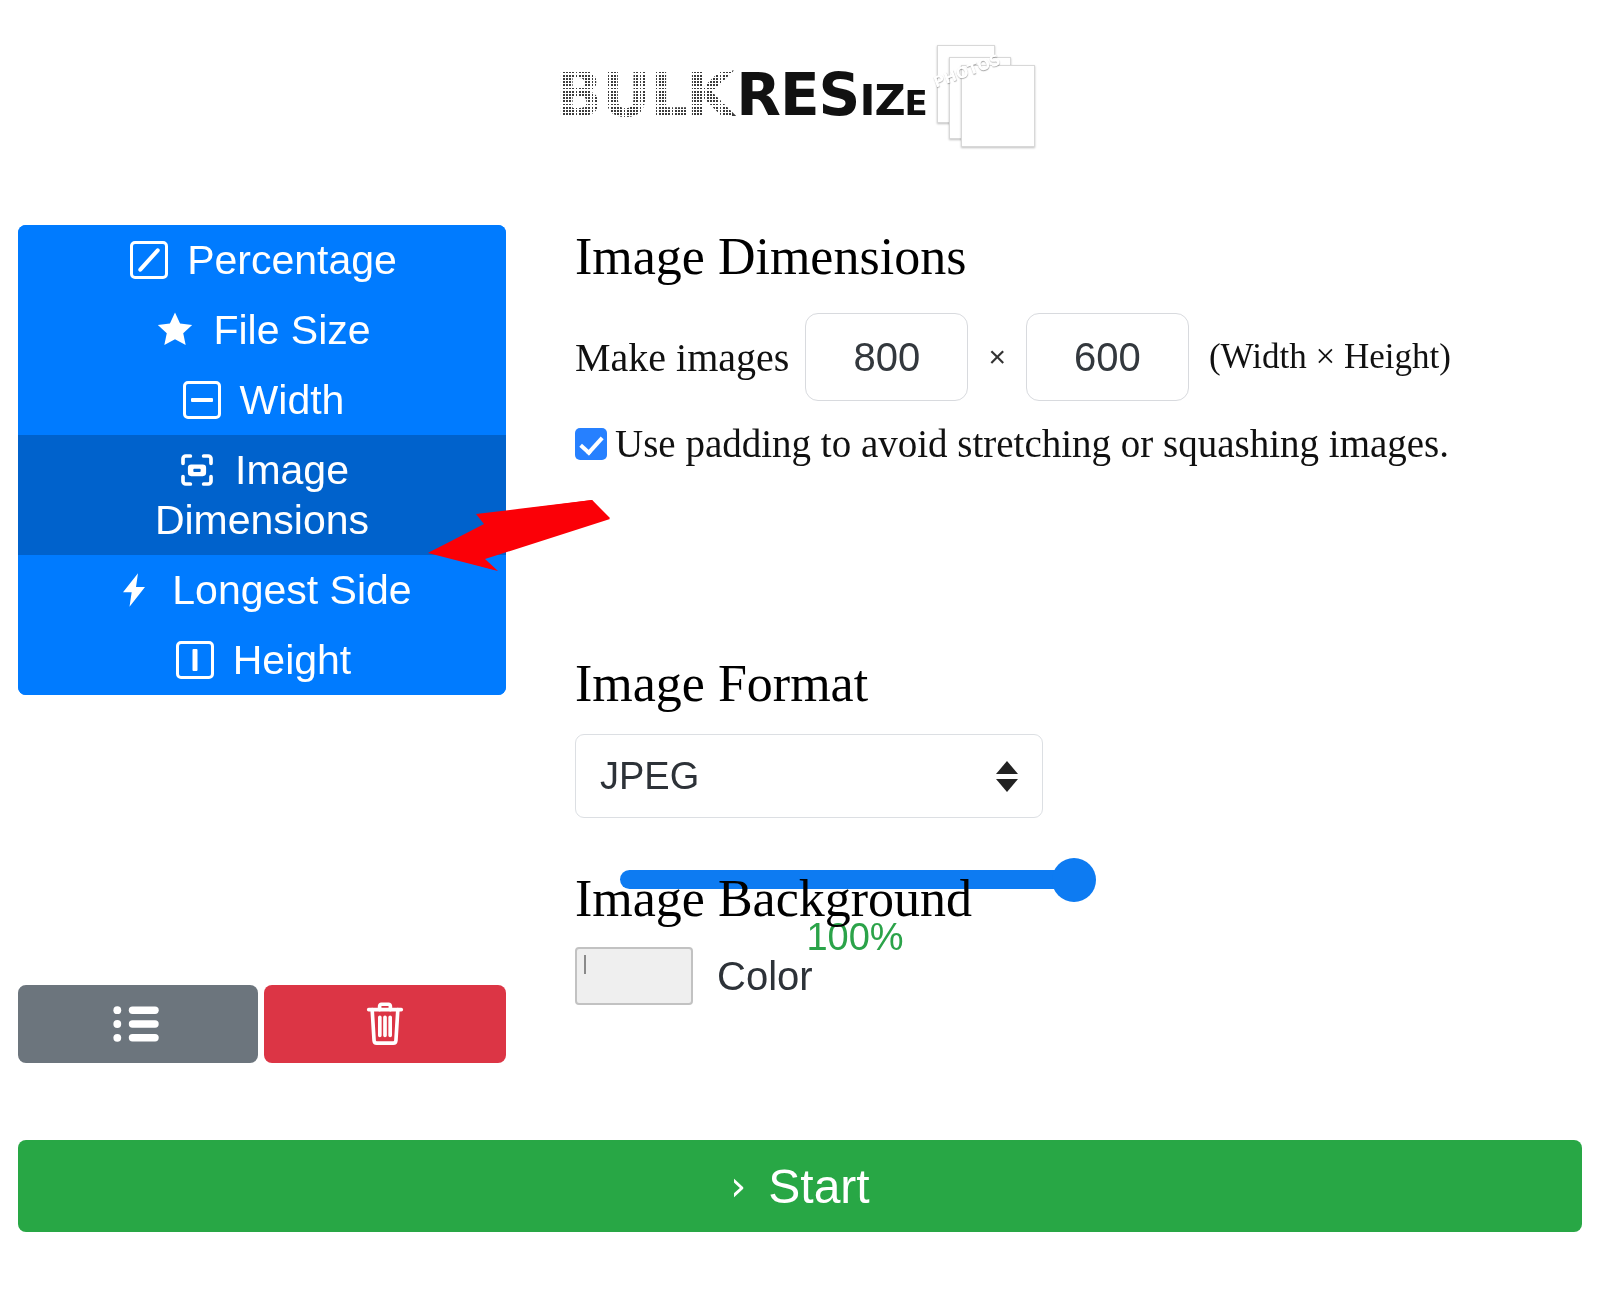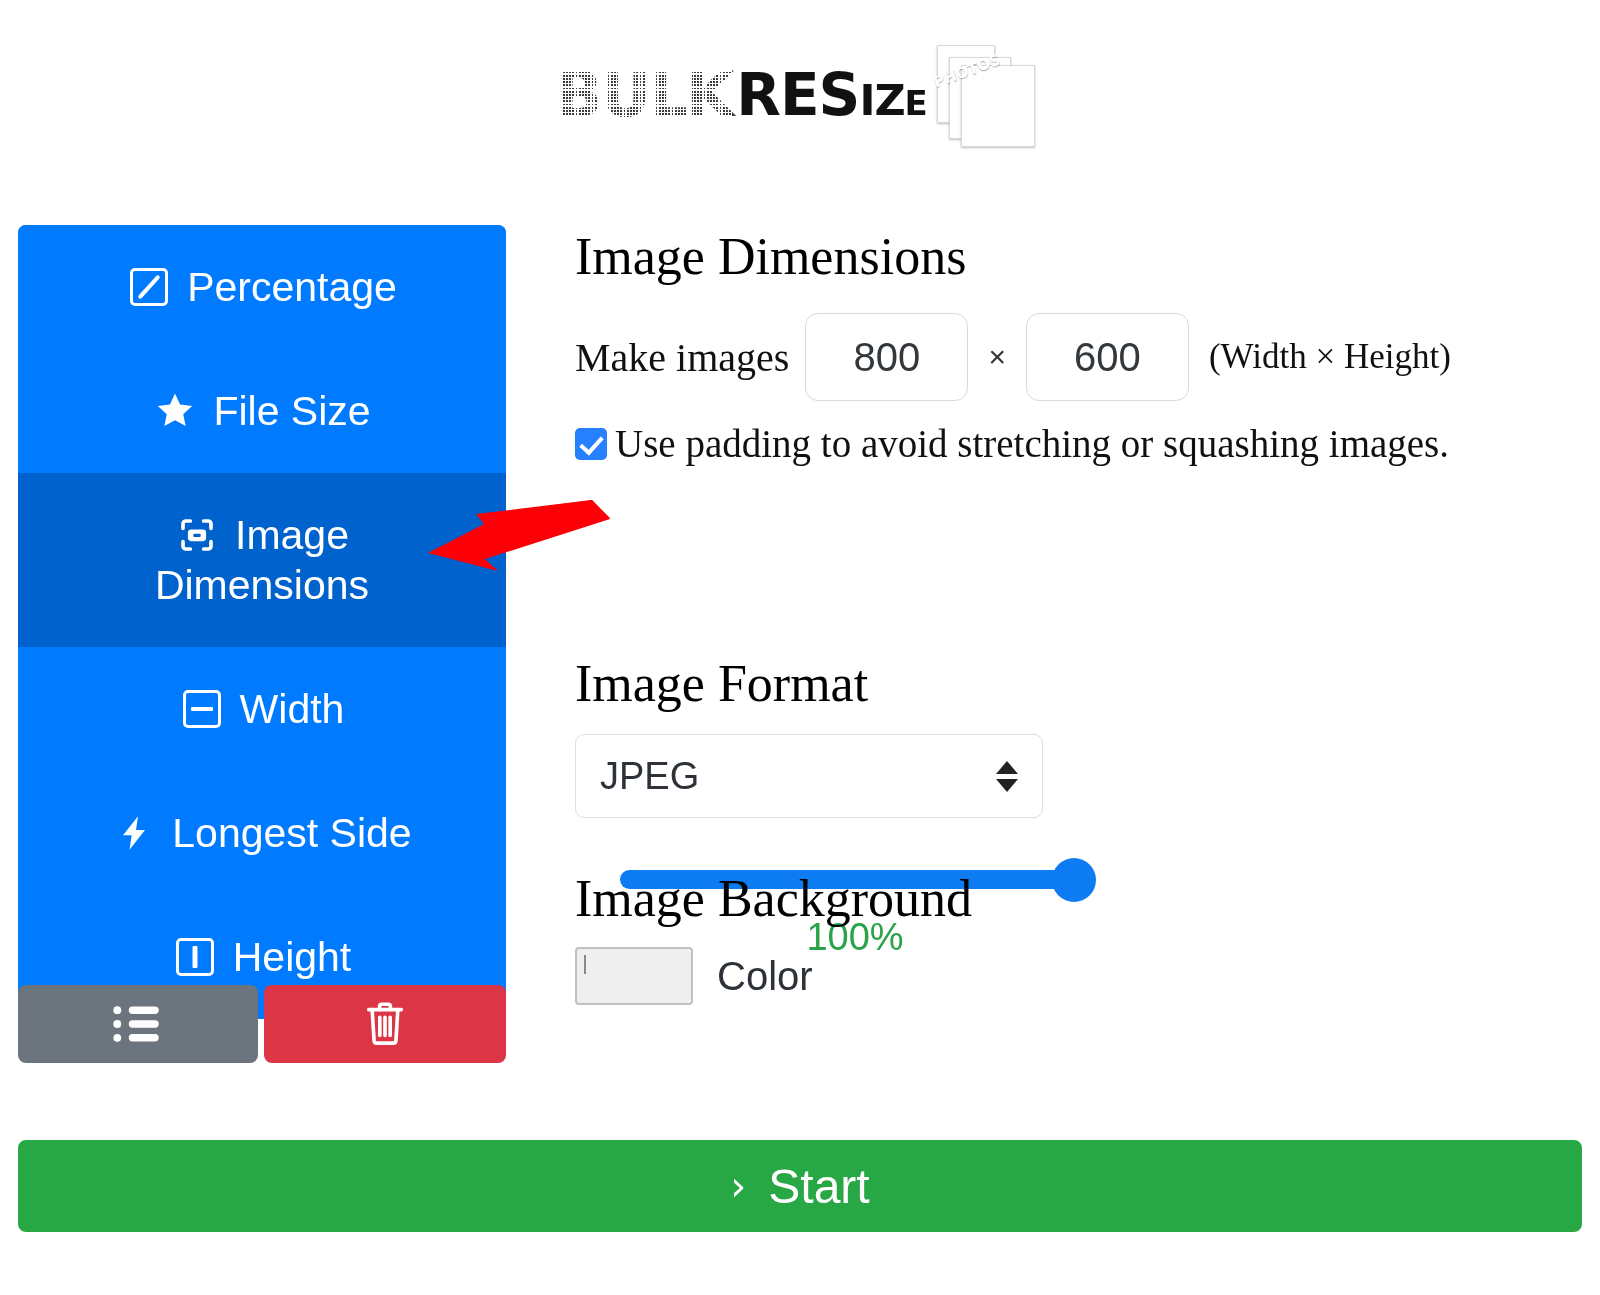--- a/index.html
+++ b/index.html
@@ -108,21 +108,21 @@
     border-radius: 8px;
     overflow: hidden;
     background: #007bff;
   }
   .side-item {
     color: #fff;
     background: #007bff;
     font-size: 41px;
     line-height: 1.22;
     text-align: center;
-    padding: 37px 10px;
+    padding: 10px 10px;
     display: flex;
     align-items: center;
     justify-content: center;
     flex-wrap: wrap;
     gap: 0 16px;
     cursor: pointer;
   }
   .side-item.active { background: #0062cc; }
   .side-item .ic {
     display: inline-flex;
@@ -429,20 +429,29 @@
       <span class="lbl">Percentage</span>
     </div>
 
     <div class="side-item">
       <span class="ic">
         <svg width="44" height="42" viewBox="0 0 24 24" fill="#fff">
             <path d="M12 2l2.9 6.3 6.9.8-5.1 4.7 1.4 6.8L12 17.3 5.9 20.6l1.4-6.8L2.2 9.1l6.9-.8z"></path>
           </svg>
       </span>
       <span class="lbl">File Size</span>
+    </div>
+
+    <div class="side-item">
+      <span class="ic">
+        <span class="sq-icon">
+            <span class="hbar"></span>
+          </span>
+      </span>
+      <span class="lbl">Width</span>
     </div>
 
     <div class="side-item active wrap">
       <span class="row1">
         <span class="ic">
           <svg width="44" height="42" viewBox="0 0 24 24" fill="none" stroke="#fff" stroke-width="2.1" stroke-linecap="round">
             <path d="M4 8.2V5.6A1.6 1.6 0 0 1 5.6 4h2.6"></path>
             <path d="M15.8 4h2.6A1.6 1.6 0 0 1 20 5.6v2.6"></path>
             <path d="M20 15.8v2.6a1.6 1.6 0 0 1-1.6 1.6h-2.6"></path>
             <path d="M8.2 20H5.6A1.6 1.6 0 0 1 4 18.4v-2.6"></path>
@@ -450,29 +459,20 @@
             <rect x="9.9" y="11.3" width="4.2" height="1.8" rx=".5" fill="#0062cc" stroke="none"></rect>
           </svg>
         </span>
         <span class="lbl">Image</span>
       </span>
       <span class="lbl">Dimensions</span>
     </div>
 
     <div class="side-item">
       <span class="ic">
-        <span class="sq-icon">
-            <span class="hbar"></span>
-          </span>
-      </span>
-      <span class="lbl">Width</span>
-    </div>
-
-    <div class="side-item">
-      <span class="ic">
         <svg width="40" height="44" viewBox="0 0 24 24" fill="#fff">
             <path d="M14.4 2L5.4 13.4h5.2L9.3 22l9.3-11.8h-5.4z"></path>
           </svg>
       </span>
       <span class="lbl">Longest Side</span>
     </div>
 
     <div class="side-item">
       <span class="ic">
         <span class="sq-icon">

